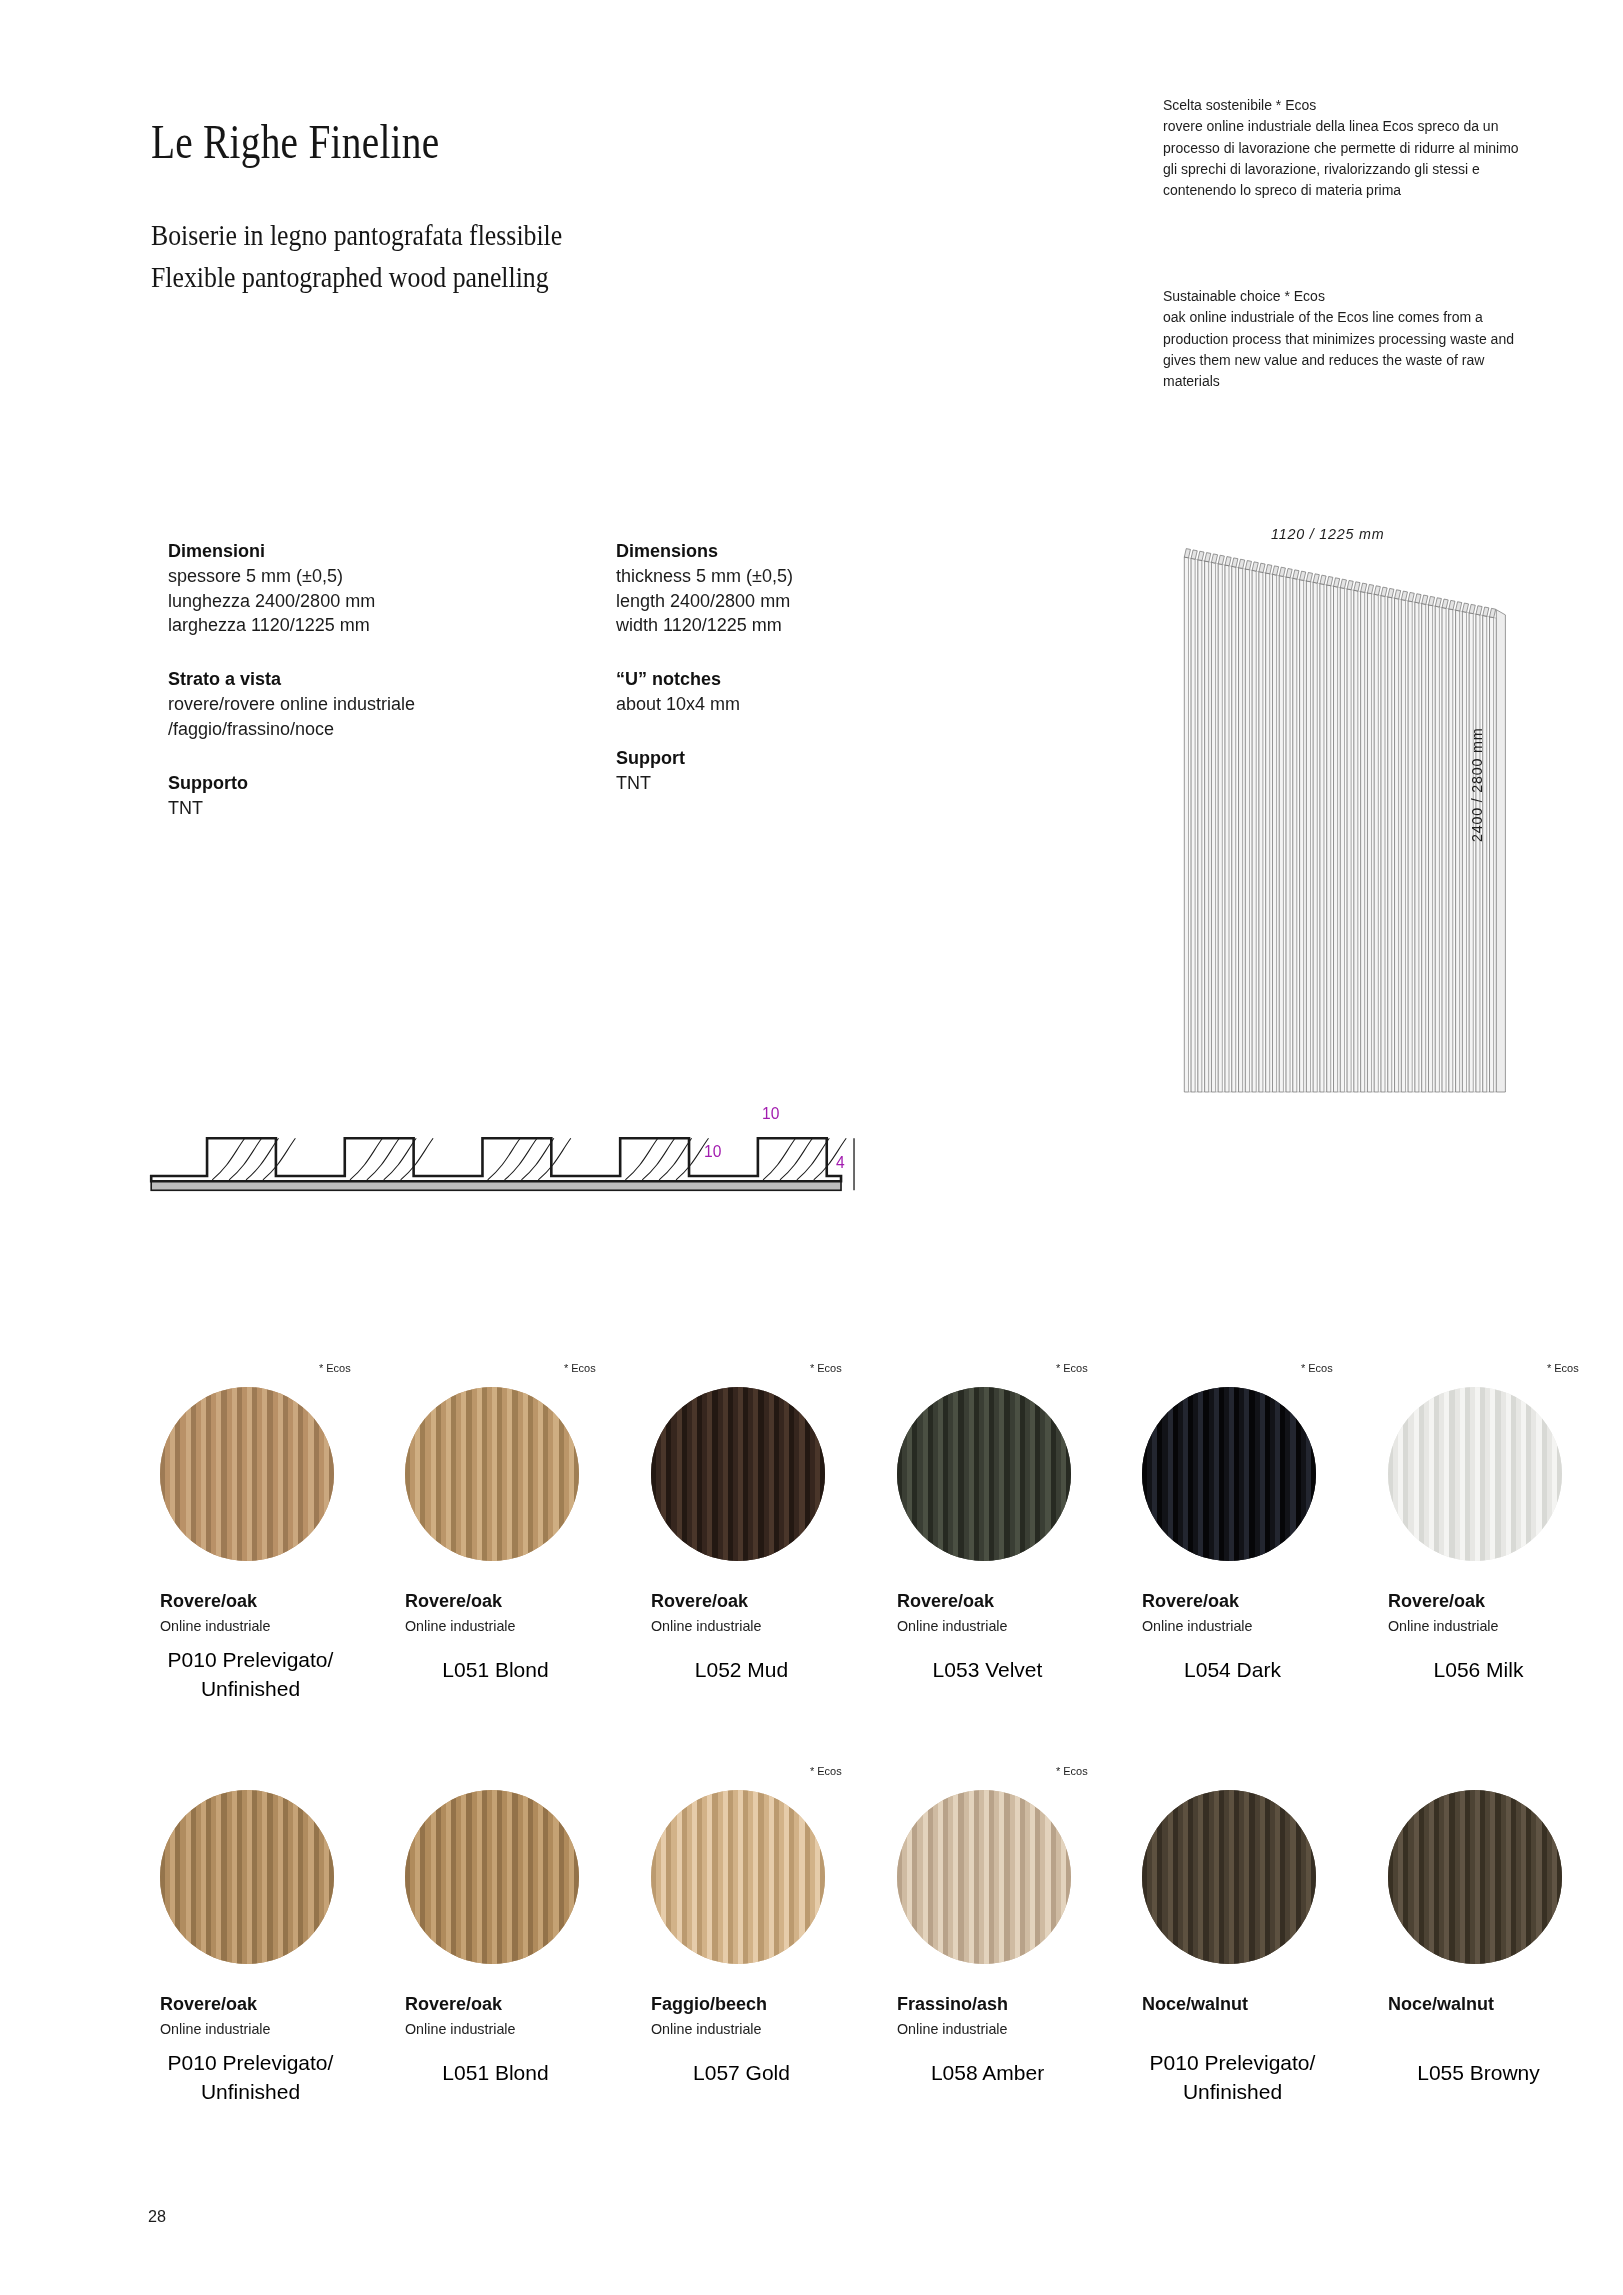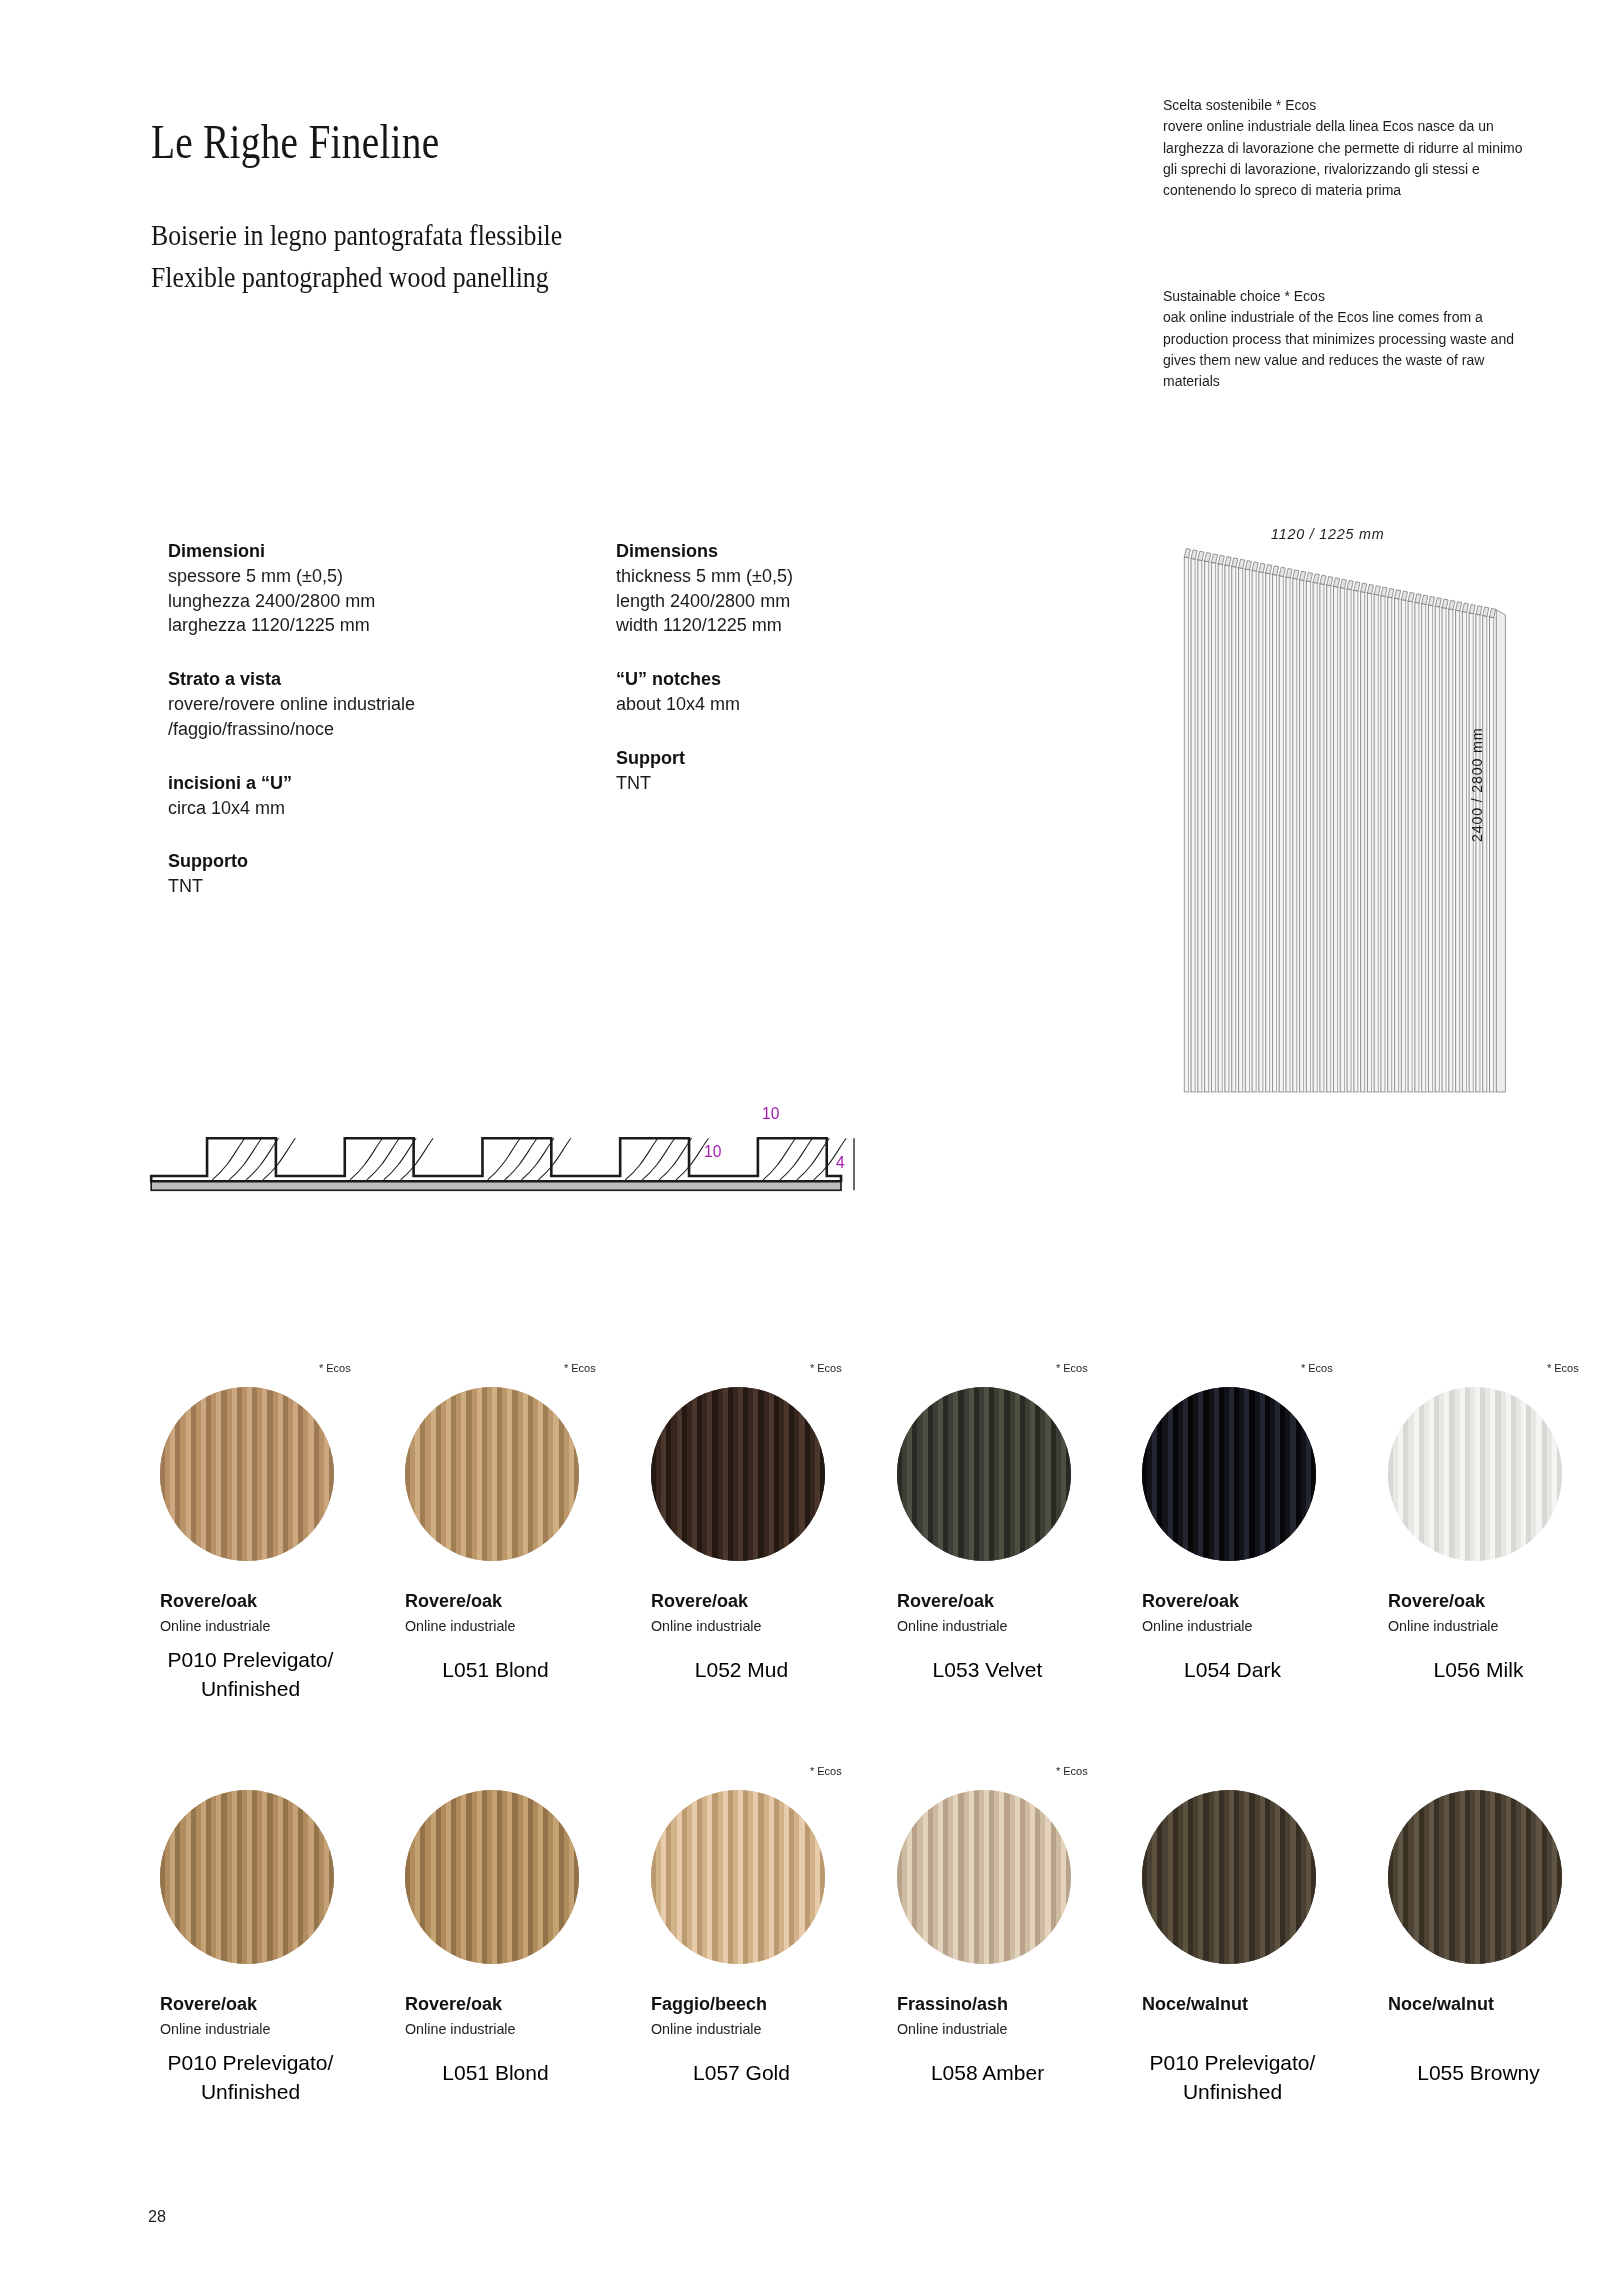--- a/index.html
+++ b/index.html
@@ -100,42 +100,38 @@
 <div class="page">
 
   <div class="title">Le Righe Fineline</div>
   <div class="subtitle">
     <div>Boiserie in legno pantografata flessibile</div>
     <div>Flexible pantographed wood panelling</div>
   </div>
 
   <div class="eco-block" id="eco-it">
     <p>Scelta sostenibile * Ecos</p>
-    <p>rovere online industriale della linea Ecos nasce da un larghezza di lavorazione che permette di ridurre al minimo gli sprechi di lavorazione, rivalorizzando gli stessi e contenendo lo spreco di materia prima</p>
+    <p>rovere online industriale della linea Ecos spreco da un processo di lavorazione che permette di ridurre al minimo gli sprechi di lavorazione, rivalorizzando gli stessi e contenendo lo spreco di materia prima</p>
   </div>
   <div class="eco-block" id="eco-en">
     <p>Sustainable choice * Ecos</p>
     <p>oak online industriale of the Ecos line comes from a production process that minimizes processing waste and gives them new value and reduces the waste of raw materials</p>
   </div>
 
   <div class="spec-col" id="spec-it">
       <div class="spec-group">
         <div class="spec-h">Dimensioni</div>
         <div class="spec-l">spessore 5 mm (±0,5)</div>
         <div class="spec-l">lunghezza 2400/2800 mm</div>
         <div class="spec-l">larghezza 1120/1225 mm</div>
       </div>
       <div class="spec-group">
         <div class="spec-h">Strato a vista</div>
         <div class="spec-l">rovere/rovere online industriale</div>
         <div class="spec-l">/faggio/frassino/noce</div>
-      </div>
-      <div class="spec-group">
-        <div class="spec-h">incisioni a “U”</div>
-        <div class="spec-l">circa 10x4 mm</div>
       </div>
       <div class="spec-group">
         <div class="spec-h">Supporto</div>
         <div class="spec-l">TNT</div>
       </div>
     </div>
   <div class="spec-col" id="spec-en">
       <div class="spec-group">
         <div class="spec-h">Dimensions</div>
         <div class="spec-l">thickness 5 mm (±0,5)</div>

